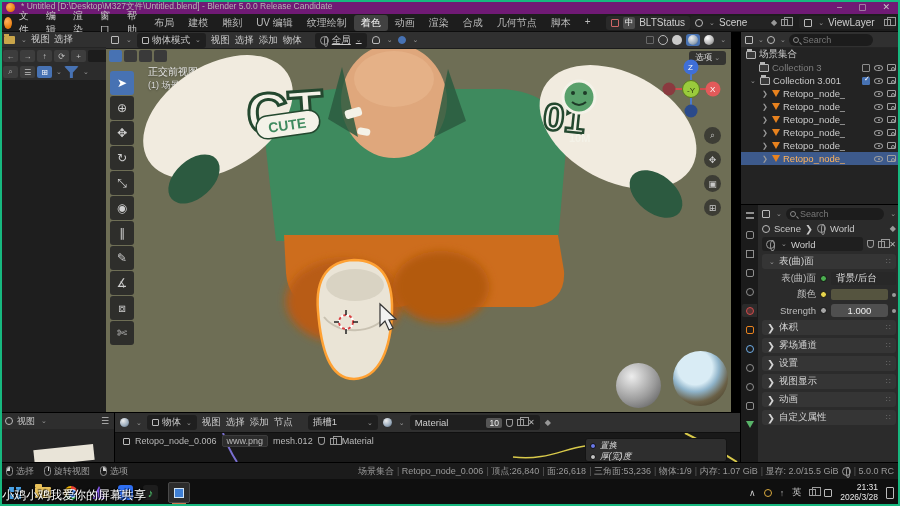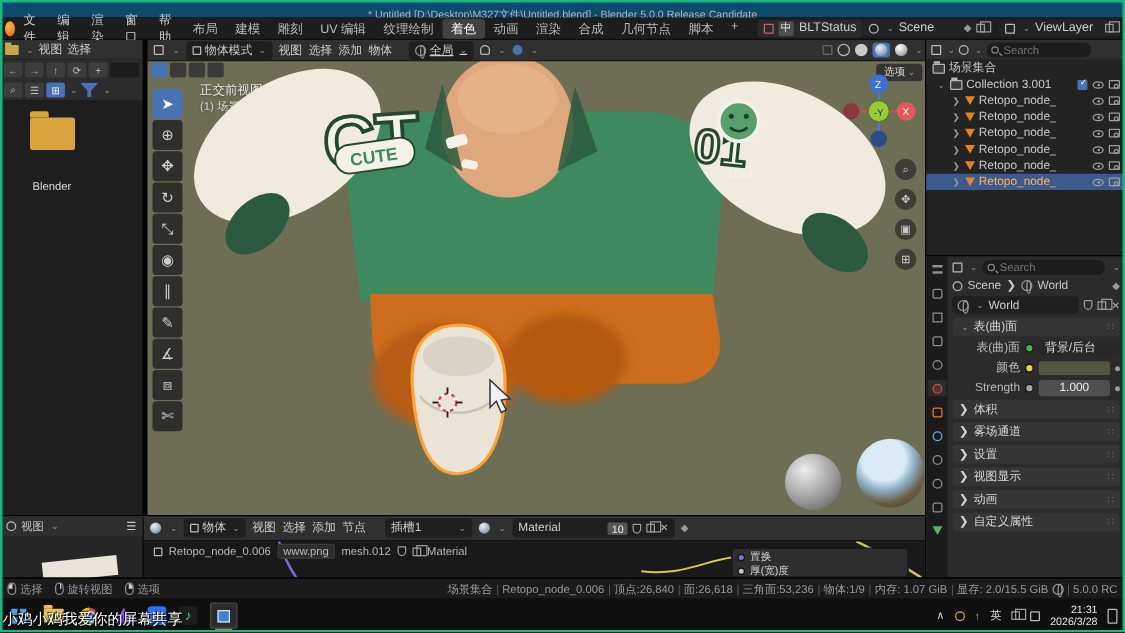--- a/index.html
+++ b/index.html
@@ -4,21 +4,21 @@
 <style>
 *{margin:0;padding:0;box-sizing:border-box;font-family:"Liberation Sans","DejaVu Sans",sans-serif;}
 html,body{width:900px;height:506px;background:#000;overflow:hidden;}
 body{position:relative;font-size:10px;color:#cfcfcf;}
 .abs{position:absolute;}
 .caret{font-size:7px;color:#9a9a9a;margin-left:2px;}
 .chip{background:#1f1f1f;border-radius:3px;padding:1px 5px;display:flex;align-items:center;gap:3px;}
 input{background:#1c1c1c;border:none;border-radius:8px;color:#bbb;font-size:9px;outline:none;}
 input::placeholder{color:#777;}
 
-.tbar{left:0;top:0;width:900px;height:14px;background:#0c4a6e;display:flex;align-items:center;padding:0 6px;gap:6px;flex-direction:column;}
+.tbar{left:0;top:0;width:900px;height:14px;background:#701a75;display:flex;align-items:center;padding:0 6px;gap:6px;}
 .tbar .tt{font-size:8.5px;color:#b5b5b5;white-space:nowrap;}
 .blogo{width:9px;height:9px;border-radius:50%;background:radial-gradient(circle at 35% 35%,#ffb25e,#e87d0d 70%);}
 .winb{margin-left:auto;display:flex;gap:16px;padding-right:4px;color:#c9c9c9;font-size:9px;}
 .winb span{cursor:default;}
 
 .mbar{left:0;top:14px;width:900px;height:18px;background:#1d1d1d;border-bottom:1px solid #0d0d0d;display:flex;align-items:center;padding:0 4px;}
 .mbar .mi{padding:0 7px;color:#cdcdcd;}
 .wtabs{display:flex;text-align:right;}
 .wtab{padding:1px 7px;color:#bdbdbd;border-radius:3px;white-space:nowrap;}
 .wtab.on{background:#424242;color:#fff;}
@@ -56,21 +56,21 @@
 .fbody{padding:14px 0 0 24px;}
 .folder-l{width:36px;height:26px;background:#d9a43b;border-radius:2px;position:relative;}
 .folder-l::before{content:'';position:absolute;left:0;top:-5px;width:15px;height:5px;background:#d9a43b;border-radius:2px 2px 0 0;}
 .fb-label{margin-top:24px;margin-left:2px;font-size:9px;color:#ddd;}
 
 .ie{left:0;top:412px;width:115px;height:50px;background:#262626;border-right:1px solid #000;border-top:1px solid #000;}
 .ie-row{height:16px;display:flex;align-items:center;gap:4px;padding:0 5px;background:#2e2e2e;font-size:9px;color:#c6c6c6;}
 .ie-white{position:absolute;left:34px;top:34px;width:60px;height:16px;background:#e9e4d8;transform:rotate(-6deg);}
 .brush{width:10px;height:4px;background:#b55;border-radius:2px;transform:rotate(-35deg);}
 
-.vp{left:118px;top:32px;width:625px;height:380px;}
+.vp{left:106px;top:32px;width:625px;height:380px;}
 .vp-head{height:17px;background:#303030;display:flex;align-items:center;gap:5px;padding:0 5px;font-size:9.5px;color:#ccc;border-bottom:1px solid #1c1c1c;}
 .vp-body{position:absolute;left:0;top:17px;width:625px;height:363px;background:#6e6e55;overflow:hidden;}
 .sq{width:8px;height:8px;border:1px solid #bbb;display:inline-block;border-radius:1px;}
 .shade{width:10px;height:10px;border-radius:50%;display:inline-block;}
 .shade.wire{border:1px solid #b9b9b9;}
 .shade.solid{background:#c9c9c9;}
 .shade.mat{background:radial-gradient(circle at 35% 30%,#eee,#9ab 60%,#456);}
 .shade.rend{background:radial-gradient(circle at 35% 30%,#fff,#bbb 55%,#666);}
 .shade-on{background:#4772b3;border-radius:3px;padding:1px 2px;display:flex;}
 .vtoolcol{position:absolute;left:4px;top:22px;width:24px;display:flex;flex-direction:column;gap:1px;}
@@ -129,21 +129,21 @@
 .kdot{width:4px;height:4px;border-radius:50%;background:#9a9a9a;}
 
 .se{left:115px;top:412px;width:625px;height:50px;background:#191919;border-top:1px solid #000;}
 .se-head{height:20px;background:#303030;display:flex;align-items:center;gap:5px;padding:0 5px;font-size:9.5px;color:#ccc;border-bottom:1px solid #101010;}
 .matfield{background:#1f1f1f;border-radius:3px;display:flex;align-items:center;gap:4px;padding:1px 5px;height:15px;}
 .badge{background:#555;border-radius:2px;padding:0 3px;font-size:8.5px;color:#eee;}
 .se-body{position:relative;height:29px;overflow:hidden;}
 .se-bc{position:absolute;left:8px;top:2px;display:flex;align-items:center;gap:5px;font-size:9px;color:#b9b9b9;white-space:nowrap;}
 .se-bc .nchip{background:#2c2c2c;border:1px solid #3c3c3c;border-radius:2px;padding:0 4px;}
 .bsdf{position:absolute;left:45px;top:16px;width:360px;height:13px;background:#2e7d3c;border-radius:4px 4px 0 0;display:flex;align-items:center;gap:4px;padding:0 6px;color:#f0f0f0;font-size:9px;}
-.outnode{position:absolute;left:470px;top:5px;width:142px;height:24px;background:#2e2e2e;border:1px solid #141414;border-radius:3px;padding:1px 4px;font-size:8.5px;color:#d8d8d8;}
+.outnode{position:absolute;left:470px;top:5px;width:142px;height:24px;background:#2e2e2e;border:1px solid #141414;border-radius:3px;padding:1px 4px;font-size:8.5px;color:#d8d8d8;font-style:italic;}
 .outnode .srow{display:flex;align-items:center;gap:4px;height:11px;}
 .sock{width:6px;height:6px;border-radius:50%;border:1px solid #111;display:inline-block;}
 
 .sbar{left:0;top:462px;width:900px;height:17px;background:#1b1b1b;border-top:1px solid #000;display:flex;align-items:center;padding:0 6px;font-size:9px;color:#9a9a9a;}
 .hints{display:flex;gap:10px;align-items:center;}
 .hint{display:flex;gap:3px;align-items:center;}
 .stats{margin-left:auto;display:flex;align-items:center;gap:3px;white-space:nowrap;}
 .stats>span:not(:first-child)::before{content:" | ";color:#5a5a5a;}
 
 .task{left:0;top:479px;width:900px;height:27px;background:#0f0f0f;display:flex;align-items:center;padding:0 6px;gap:10px;}
@@ -237,24 +237,20 @@
     <span style="flex:1;height:12px;background:#1c1c1c;border-radius:2px;"></span>
   </div>
   <div class="navrow">
     <span class="nbtn">⌕</span>
     <span class="nbtn">☰</span>
     <span class="nbtn blue">⊞</span>
     <span class="caret">⌄</span>
     <span class="nbtn blue" style="clip-path:polygon(0 0,100% 0,60% 55%,60% 100%,40% 100%,40% 55%);background:#4772b3;"></span>
     <span class="caret">⌄</span>
   </div>
-  <div class="fbody">
-    <div class="folder-l"></div>
-    <div class="fb-label">Blender</div>
-  </div>
 </div>
 
 <div class="abs ie">
   <div class="ie-row">
     <span class="sq" style="border-radius:50%;"></span>
     <span>视图</span>
     <span class="caret">⌄</span>
     <span style="margin-left:auto;">☰</span>
   </div>
   <div class="ie-white"></div>
@@ -419,20 +415,29 @@
     <span class="sq" style="border-radius:50%;"></span>
     <span class="caret">⌄</span>
     <span class="srchwrap">
         <i class="mg"></i>
         <input class="olsearch" placeholder="Search" style="">
       </span>
   </div>
   <div class="olr" style="padding-left:5px;">
     <i class="i-coll"></i>
     <span class="nm">场景集合</span>
+  </div>
+  <div class="olr dim" style="padding-left:18px;">
+    <i class="i-coll"></i>
+    <span class="nm">Collection 3</span>
+    <span class="rt">
+        <span class="cbx"></span>
+        <i class="i-eye"></i>
+        <i class="i-cam"></i>
+      </span>
   </div>
   <div class="olr" style="padding-left:8px;">
     <span class="tw">⌄</span>
     <i class="i-coll"></i>
     <span class="nm">Collection 3.001</span>
     <span class="rt">
         <span class="cbx c"></span>
         <i class="i-eye"></i>
         <i class="i-cam"></i>
       </span>

